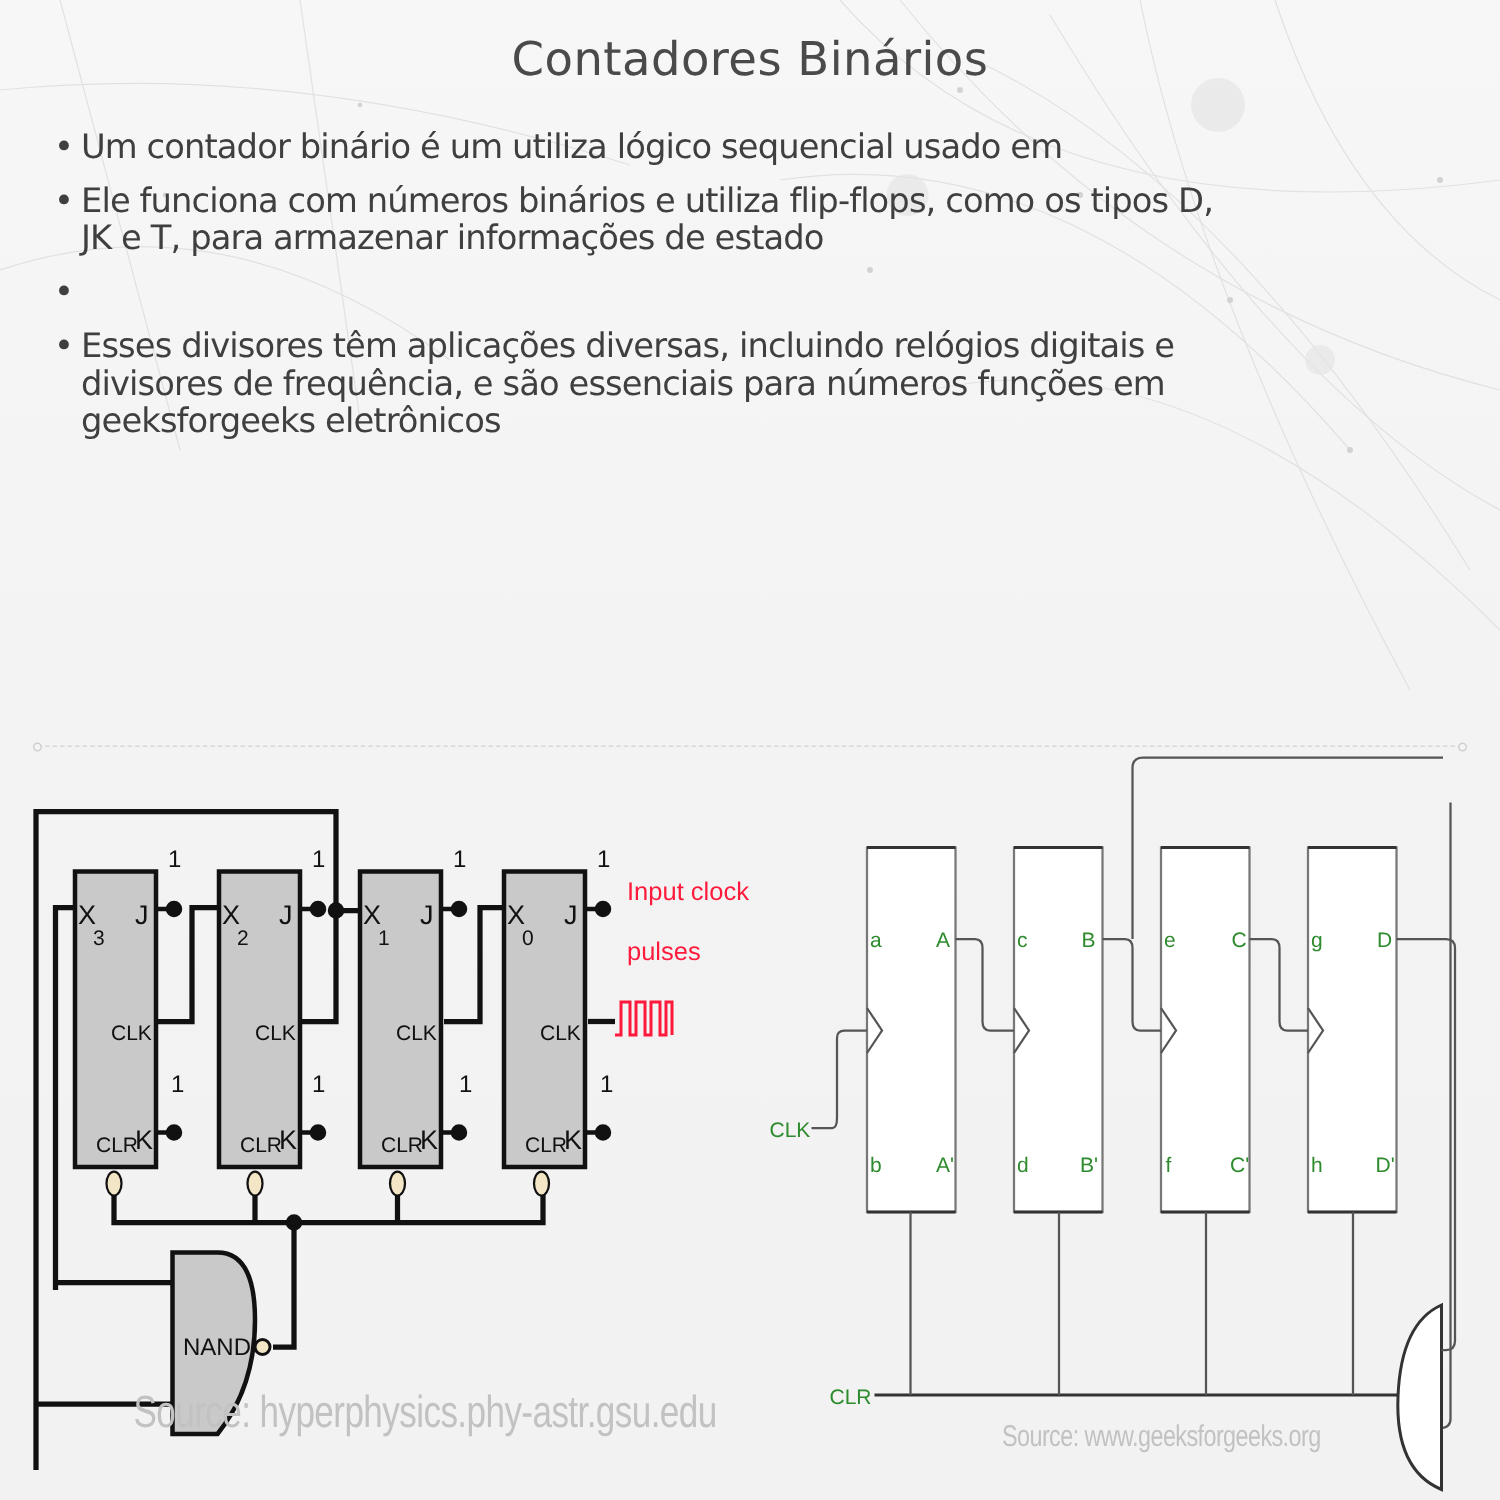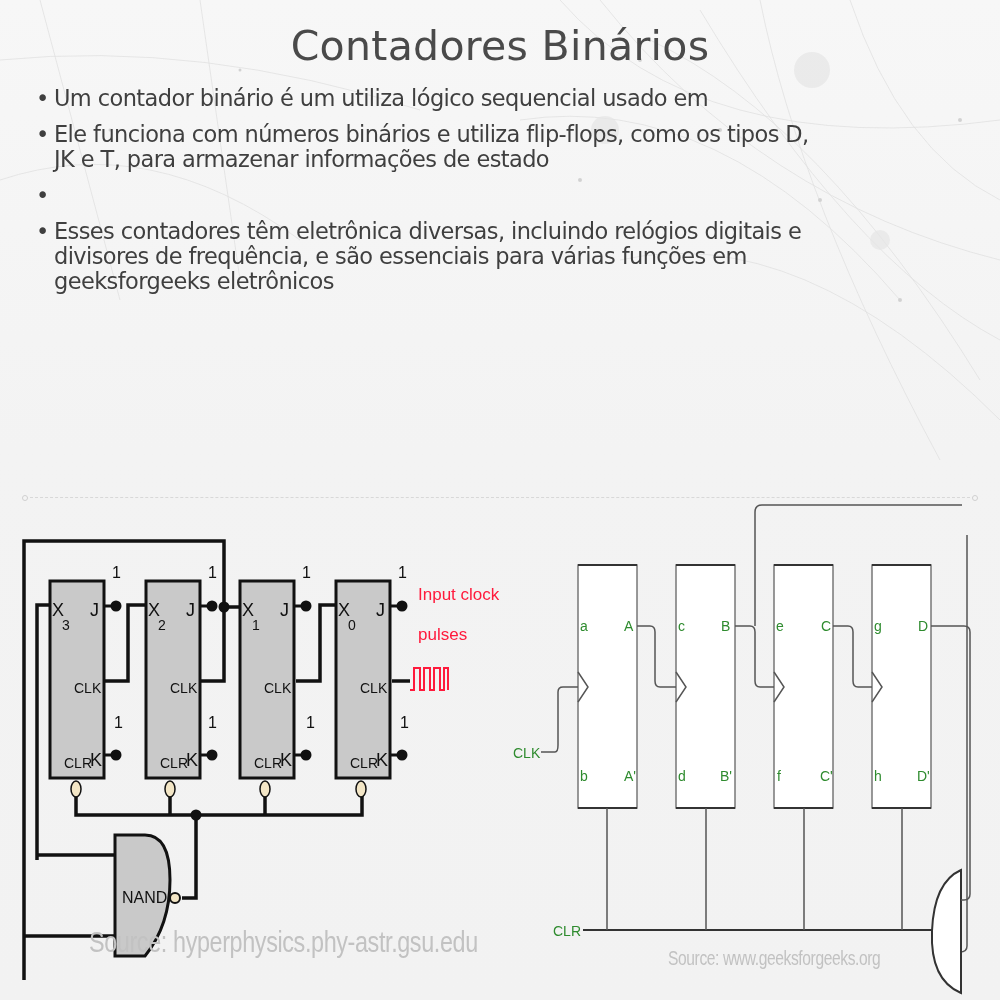--- a/index.html
+++ b/index.html
@@ -4,21 +4,21 @@
 <style>
   html, body { margin:0; padding:0; }
   body {
     width:1000px; height:1000px; overflow:hidden; position:relative;
     background: linear-gradient(180deg,#f7f7f7 0%,#f3f3f3 45%,#f2f2f2 100%);
     font-family:"Liberation Sans", sans-serif; color:#3d3d3d;
   }
   .bg-net { position:absolute; left:0; top:0; width:1000px; height:480px; pointer-events:none; }
   .title {
     position:absolute; left:0; top:22px; width:1000px; text-align:center;
-    font-size:41px; color:#4a4a4a; letter-spacing:0.3px;
+    font-size:31px; color:#4a4a4a; letter-spacing:0.3px;
     font-family:"DejaVu Sans", sans-serif; font-weight:normal;
   }
   .bullets { position:absolute; left:32px; top:86px; width:940px; margin:0; padding:0; list-style:none; }
   .bullets li {
     position:relative; padding-left:22px; margin-bottom:11px;
     font-family:"DejaVu Sans", sans-serif; font-size:22.5px; line-height:25px; color:#3f3f3f;
     letter-spacing:-0.6px;
   }
   .bullets li .dot { position:absolute; left:4px; top:0; }
   .divider {
@@ -81,22 +81,22 @@
     <span class="dot">•</span>
     <span>Ele funciona com números binários e utiliza flip-flops, como os tipos D,</span><br>
     <span>JK e T, para armazenar informações de estado</span>
   </li>
   <li>
     <span class="dot">•</span>
     <br>
   </li>
   <li>
     <span class="dot">•</span>
-    <span>Esses contadores têm eletrônica diversas, incluindo relógios digitais e</span><br>
-    <span>divisores de frequência, e são essenciais para várias funções em</span><br>
+    <span>Esses divisores têm aplicações diversas, incluindo relógios digitais e</span><br>
+    <span>divisores de frequência, e são essenciais para números funções em</span><br>
     <span>geeksforgeeks eletrônicos</span>
   </li>
 </ul>
 
 <div class="divider"></div>
 
 <svg class="diag" style="left:0;top:520px" width="500" height="460" viewBox="0 520 500 460" font-family="Liberation Sans, sans-serif">
   <g stroke="#111" stroke-width="3.5" fill="none">
 
     <path d="M24 1000 L24 541 L224 541 L224 607"></path>

